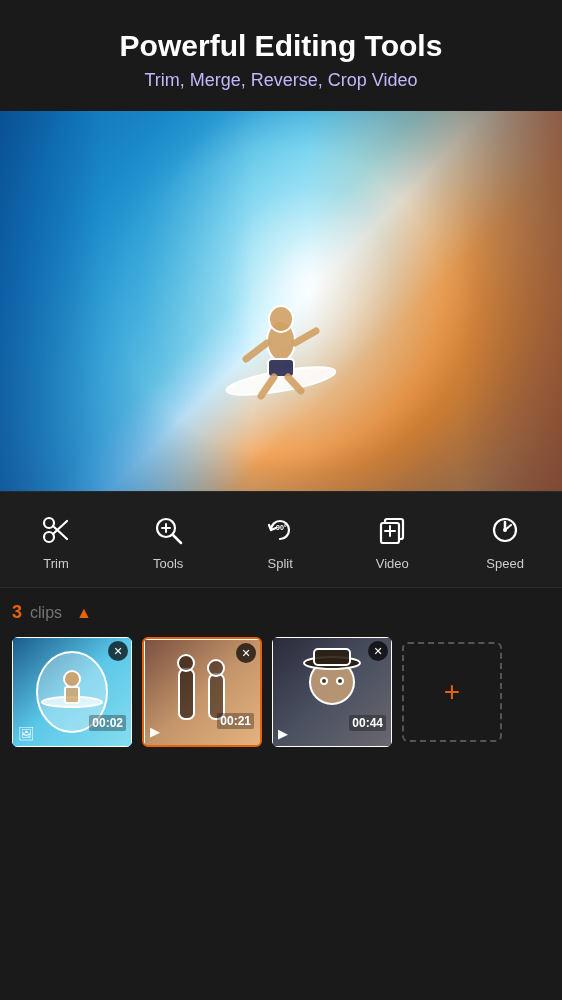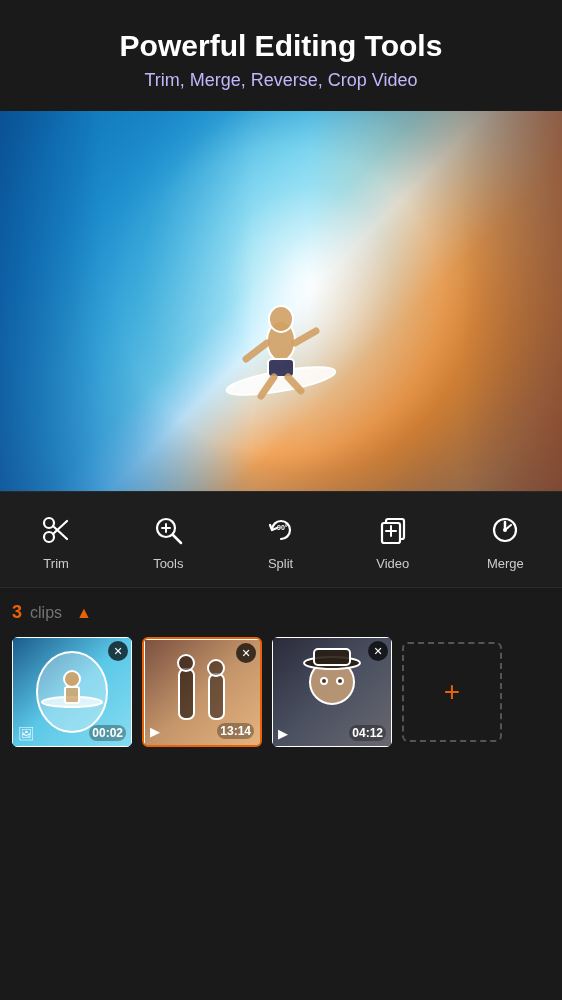--- a/index.html
+++ b/index.html
@@ -190,28 +190,28 @@
       display: flex;
       align-items: center;
       justify-content: center;
       font-size: 11px;
       color: #fff;
       cursor: pointer;
       z-index: 2;
     }
     .clip-duration {
       position: absolute;
-      bottom: 6px;
+      bottom: 16px;
       right: 6px;
       font-size: 12px;
       color: #fff;
       font-weight: 600;
       background: rgba(0,0,0,0.3);
       padding: 1px 3px;
-      border-radius: 8px;
+      border-radius: 2px;
     }
     .clip-type-icon {
       position: absolute;
       bottom: 6px;
       left: 6px;
       color: #fff;
       font-size: 13px;
     }
 
     
@@ -332,21 +332,21 @@
 
     <div class="tool-item">
       <div class="tool-icon">
         <svg width="34" height="34" viewBox="0 0 34 34">
           <circle cx="17" cy="17" r="11" stroke="#fff" stroke-width="2.2"></circle>
           <polyline points="17,17 17,9" stroke="#fff" stroke-width="2.5" stroke-linecap="round"></polyline>
           <polyline points="17,17 23,12" stroke="#fff" stroke-width="2" stroke-linecap="round"></polyline>
           <circle cx="17" cy="17" r="2" fill="#fff" stroke="none"></circle>
         </svg>
       </div>
-      <span class="tool-label">Merge</span>
+      <span class="tool-label">Speed</span>
     </div>
 
 
   </div>
 </div>
 
 <div class="clips-section">
   <div class="clips-header">
     <span class="clips-count">3</span>
     <span class="clips-label">clips</span>
@@ -392,21 +392,21 @@
           <rect width="120" height="110" fill="url(#c2g)"></rect>
 
           <rect x="35" y="30" width="15" height="50" rx="6" fill="rgba(20,10,5,0.6)"></rect>
           <circle cx="42" cy="24" r="8" fill="rgba(20,10,5,0.6)"></circle>
           <rect x="65" y="35" width="15" height="45" rx="6" fill="rgba(20,10,5,0.5)"></rect>
           <circle cx="72" cy="29" r="8" fill="rgba(20,10,5,0.5)"></circle>
         </svg>
       </div>
       <div class="clip-close">✕</div>
       <div class="clip-type-icon">▶</div>
-      <div class="clip-duration">13:14</div>
+      <div class="clip-duration">00:21</div>
     </div>
 
     <div class="clip-item">
       <div class="clip-bg clip3-bg">
         <svg width="120" height="110" viewBox="0 0 120 110" style="position:absolute;top:0;left:0">
           <defs>
             <linearGradient id="c3g" x1="0%" y1="0%" x2="100%" y2="100%">
               <stop offset="0%" style="stop-color:#2a2a3a"></stop>
               <stop offset="50%" style="stop-color:#4a5060"></stop>
               <stop offset="100%" style="stop-color:#6a6870"></stop>
@@ -418,21 +418,21 @@
 
           <ellipse cx="60" cy="26" rx="28" ry="6" fill="rgba(40,30,20,0.9)"></ellipse>
           <rect x="42" y="12" width="36" height="16" rx="4" fill="rgba(40,30,20,0.9)"></rect>
 
           <circle cx="52" cy="44" r="3" fill="rgba(40,30,20,0.8)"></circle>
           <circle cx="68" cy="44" r="3" fill="rgba(40,30,20,0.8)"></circle>
         </svg>
       </div>
       <div class="clip-close">✕</div>
       <div class="clip-type-icon">▶</div>
-      <div class="clip-duration">04:12</div>
+      <div class="clip-duration">00:44</div>
     </div>
 
     <div class="add-clip">
       <span class="add-clip-plus">+</span>
     </div>
 
   </div>
 </div>
 
 </body></html>

